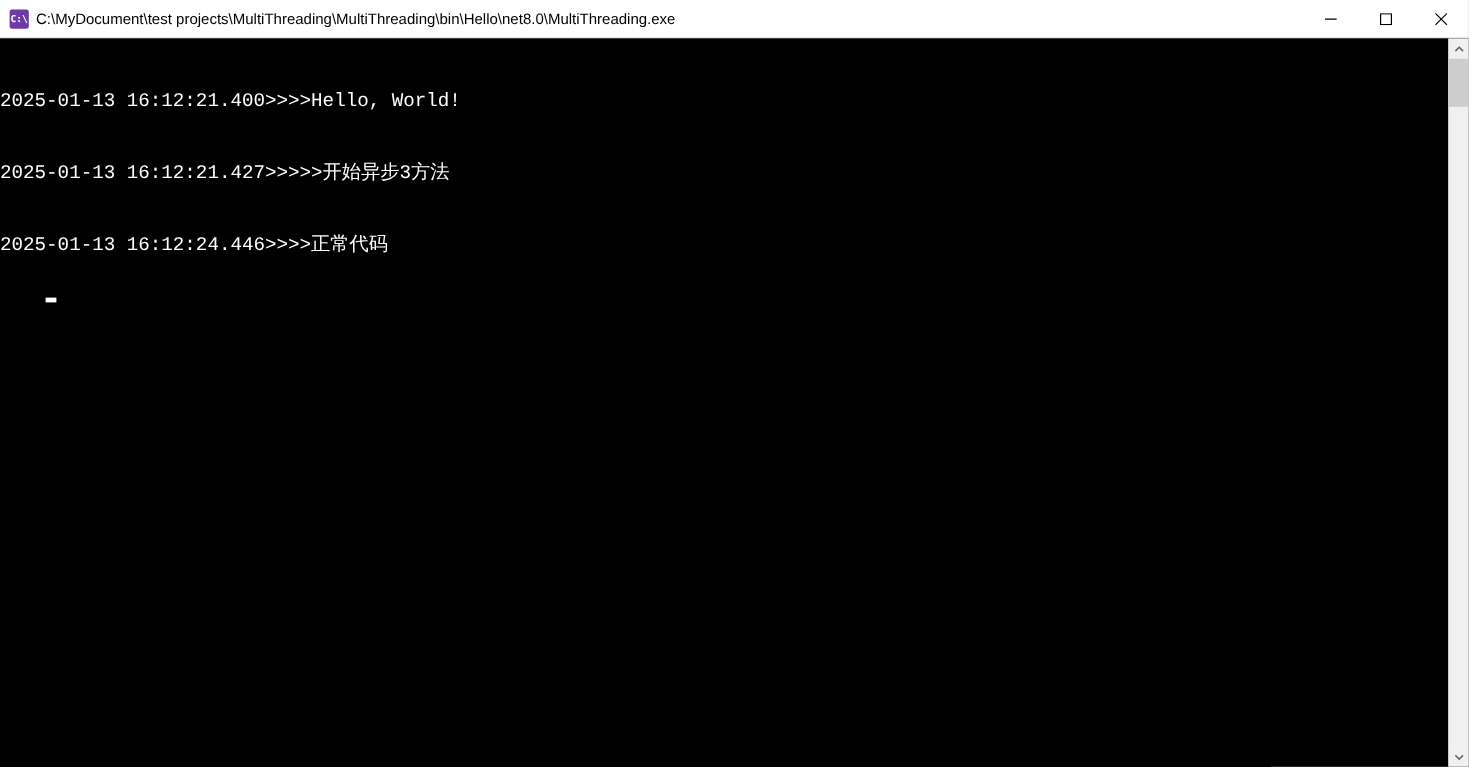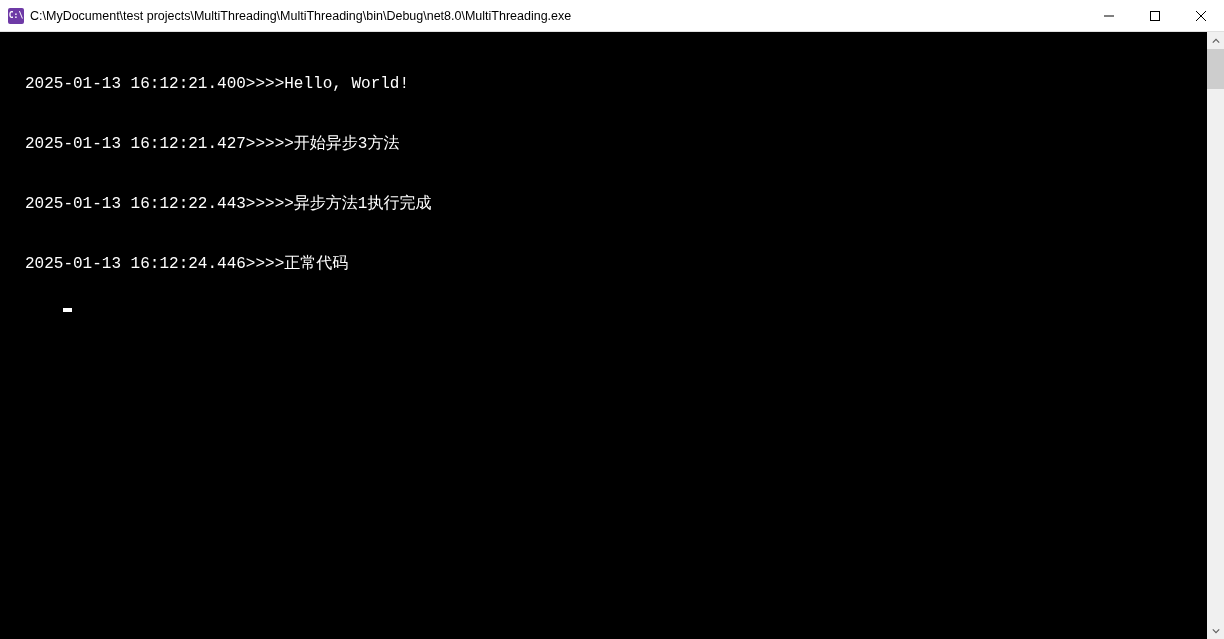--- a/index.html
+++ b/index.html
@@ -63,21 +63,20 @@
       flex: 1;
       background: #000;
       color: #ffffff;
       font-family: "NSimSun", "SimSun", Consolas, "Courier New", monospace;
       font-size: 16px;
       line-height: 20px;
       padding: 2px 0 0 0;
       white-space: pre;
       overflow: hidden;
       position: relative;
-      margin-left: 25px;
     }
     .console-line { display: block; }
     .cursor {
       display: inline-block;
       width: 9px;
       height: 4px;
       background: #ffffff;
       margin-top: 14px;
       vertical-align: top;
     }
@@ -110,21 +109,21 @@
       width: 17px;
       height: 40px;
       background: #cdcdcd;
     }
   </style>
 </head>
 <body>
 
 <div class="titlebar">
   <span class="titlebar-icon">C:\</span>
-  <span class="titlebar-title">C:\MyDocument\test projects\MultiThreading\MultiThreading\bin\Debug\net8.0\MultiThreading.exe</span>
+  <span class="titlebar-title">C:\MyDocument\test projects\MultiThreading\MultiThreading\bin\Hello\net8.0\MultiThreading.exe</span>
   <div class="win-btns">
     <div class="win-btn">
       <svg viewBox="0 0 10 10">
           <line x1="0" y1="5" x2="10" y2="5" stroke="currentColor" stroke-width="1"></line>
         </svg>
     </div>
     <div class="win-btn">
       <svg viewBox="0 0 10 10">
           <rect x="0.5" y="0.5" width="9" height="9" fill="none" stroke="currentColor" stroke-width="1"></rect>
         </svg>
@@ -135,21 +134,20 @@
           <line x1="10" y1="0" x2="0" y2="10" stroke="currentColor" stroke-width="1"></line>
         </svg>
     </div>
   </div>
 </div>
 
 <div class="console-wrap">
   <div class="console">
     <span class="console-line">2025-01-13 16:12:21.400&gt;&gt;&gt;&gt;Hello, World!</span>
     <span class="console-line">2025-01-13 16:12:21.427&gt;&gt;&gt;&gt;&gt;开始异步3方法</span>
-    <span class="console-line">2025-01-13 16:12:22.443&gt;&gt;&gt;&gt;&gt;异步方法1执行完成</span>
     <span class="console-line">2025-01-13 16:12:24.446&gt;&gt;&gt;&gt;正常代码</span>
     <span class="cursor"></span>
   </div>
   <div class="scrollbar">
     <div class="scroll-btn">
       <svg viewBox="0 0 10 10">
           <path d="M1 7 L5 3 L9 7" fill="none" stroke="currentColor" stroke-width="1.5"></path>
         </svg>
     </div>
     <div class="scroll-track">

